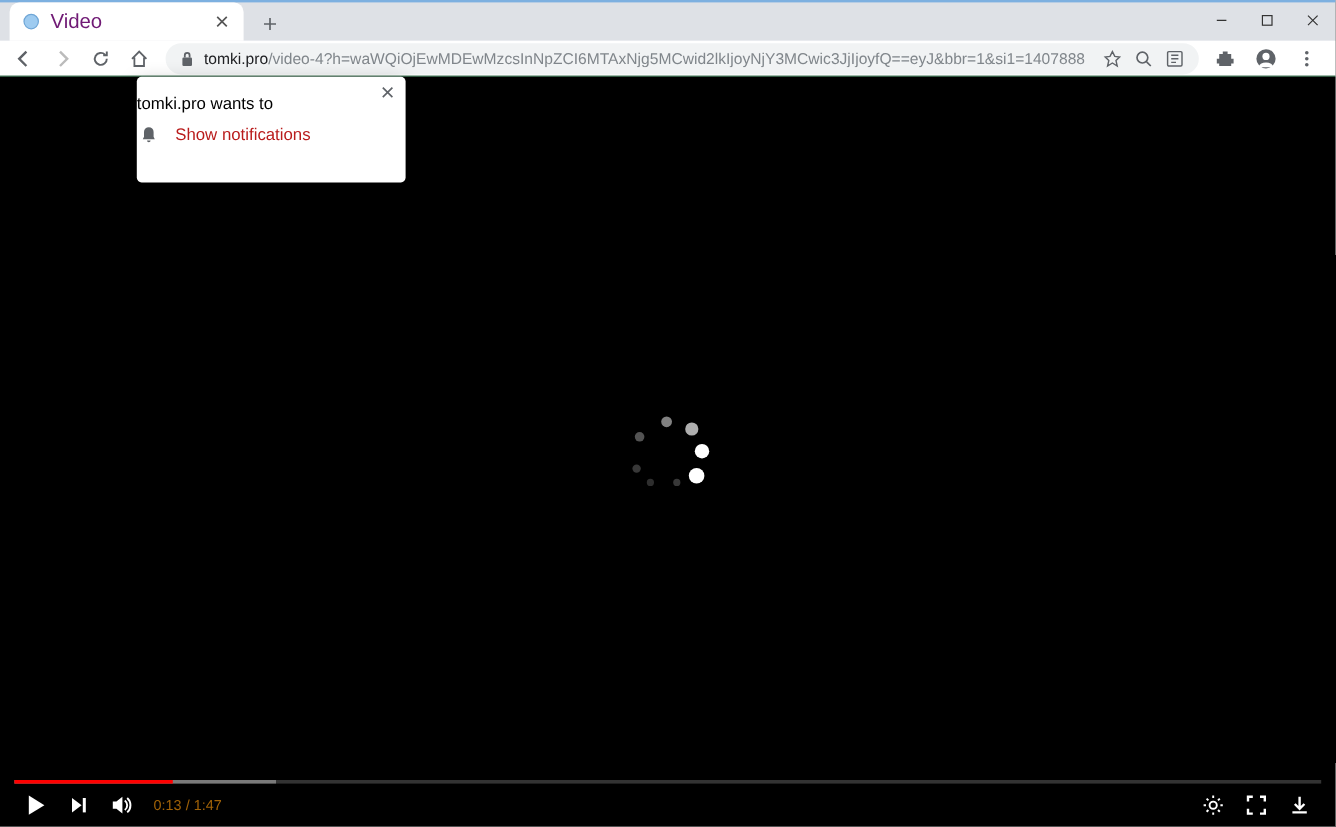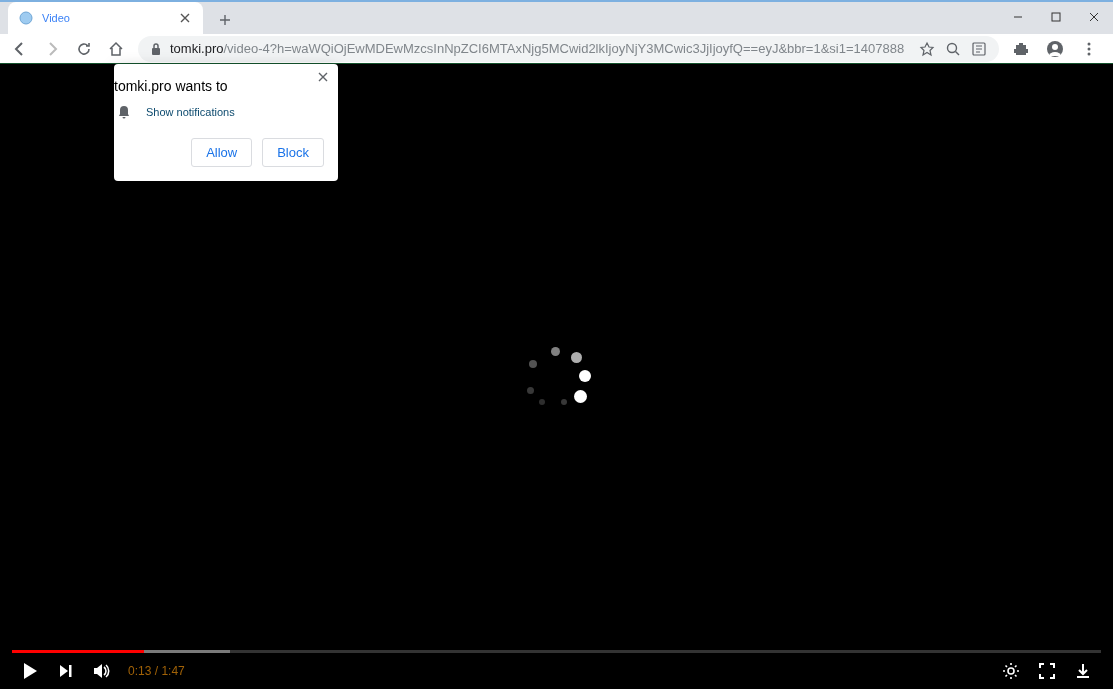--- a/index.html
+++ b/index.html
@@ -2,21 +2,21 @@
 <html><head>
   <meta charset="utf-8">
   <style>
     * { margin: 0; padding: 0; box-sizing: border-box; font-family: 'Segoe UI', Arial, sans-serif; }
     body { width: 1113px; height: 689px; overflow: hidden; background: #fff; position: relative; }
 
     
     .titlebar { height: 34px; background: #dee1e6; display: flex; align-items: flex-end; border-top: 2px solid #7db0e0; }
     .tab { background: #fff; height: 32px; width: 195px; display: flex; align-items: center; padding: 0 10px; border-radius: 8px 8px 0 0; margin-left: 8px; position: relative; }
     .tab-favicon { width: 16px; height: 16px; margin-right: 8px; display: flex; align-items: center; justify-content: center; }
-    .tab-title { font-size: 11px; color: #3b82f6; flex: 1; }
+    .tab-title { font-size: 17px; color: #701a75; flex: 1; }
     .tab-close { width: 16px; height: 16px; display: flex; align-items: center; justify-content: center; cursor: pointer; color: #555; font-size: 14px; }
     .new-tab { width: 28px; height: 28px; display: flex; align-items: center; justify-content: center; margin-left: 8px; cursor: pointer; color: #555; font-size: 18px; border-radius: 50%; }
     .window-controls { margin-left: auto; display: flex; height: 34px; align-items: center; }
     .win-btn { width: 38px; height: 34px; display: flex; align-items: center; justify-content: center; cursor: pointer; color: #333; }
 
     
     .toolbar { height: 30px; background: #fff; display: flex; align-items: center; padding: 0 6px; gap: 4px; border-bottom: 1px solid #14532d; }
     .nav-btn { width: 28px; height: 28px; display: flex; align-items: center; justify-content: center; cursor: pointer; border-radius: 50%; color: #5f6368; }
     .nav-btn.disabled { color: #bbb; cursor: default; }
     .omnibox { flex: 1; height: 26px; background: #f1f3f4; border-radius: 14px; display: flex; align-items: center; padding: 0 12px; margin: 0 4px; font-size: 13px; }
@@ -48,21 +48,21 @@
     .controls { position: absolute; bottom: 0; left: 0; right: 0; height: 36px; display: flex; align-items: center; padding: 0 12px; color: #a16207; }
     .ctrl-btn { width: 36px; height: 36px; display: flex; align-items: center; justify-content: center; cursor: pointer; }
     .time-display { font-size: 12px; margin-left: 8px; }
     .controls-right { margin-left: auto; display: flex; }
 
     
     .perm-bubble { position: absolute; top: 64px; left: 114px; width: 224px; background: #fff; border-radius: 4px; box-shadow: 0 4px 16px rgba(0,0,0,0.22); padding: 14px 14px 14px 0; z-index: 10; }
     .perm-header { font-size: 14px; color: #000; margin-bottom: 10px; }
     .perm-close { position: absolute; top: 8px; right: 10px; cursor: pointer; color: #5f6368; font-size: 14px; }
     .perm-row { display: flex; align-items: center; gap: 14px; margin-bottom: 18px; margin-left: 2px; }
-    .perm-text { font-size: 11px; color: #0c4a6e; }
+    .perm-text { font-size: 14px; color: #b91c1c; }
     .perm-btns { display: flex; justify-content: flex-end; gap: 10px; }
     .perm-btn { border: 1px solid #dadce0; background: #fff; color: #1a73e8; padding: 6px 14px; border-radius: 3px; font-size: 13px; cursor: pointer; }
 
     svg { display: block; }
   </style>
 </head>
 <body>
 
 <div class="titlebar">
   <div class="tab">
@@ -243,17 +243,13 @@
   </div>
   <div class="perm-header">tomki.pro wants to</div>
   <div class="perm-row">
     <span>
       <svg width="16" height="16" viewBox="0 0 16 16">
           <path d="M8 2 a4 4 0 0 1 4 4 V10 L13 12 H3 L4 10 V6 a4 4 0 0 1 4 -4 Z M6.5 13 a1.5 1.5 0 0 0 3 0" fill="#5f6368"></path>
         </svg>
     </span>
     <span class="perm-text">Show notifications</span>
   </div>
-  <div class="perm-btns">
-    <button class="perm-btn">Allow</button>
-    <button class="perm-btn">Block</button>
-  </div>
 </div>
 
 </body></html>

